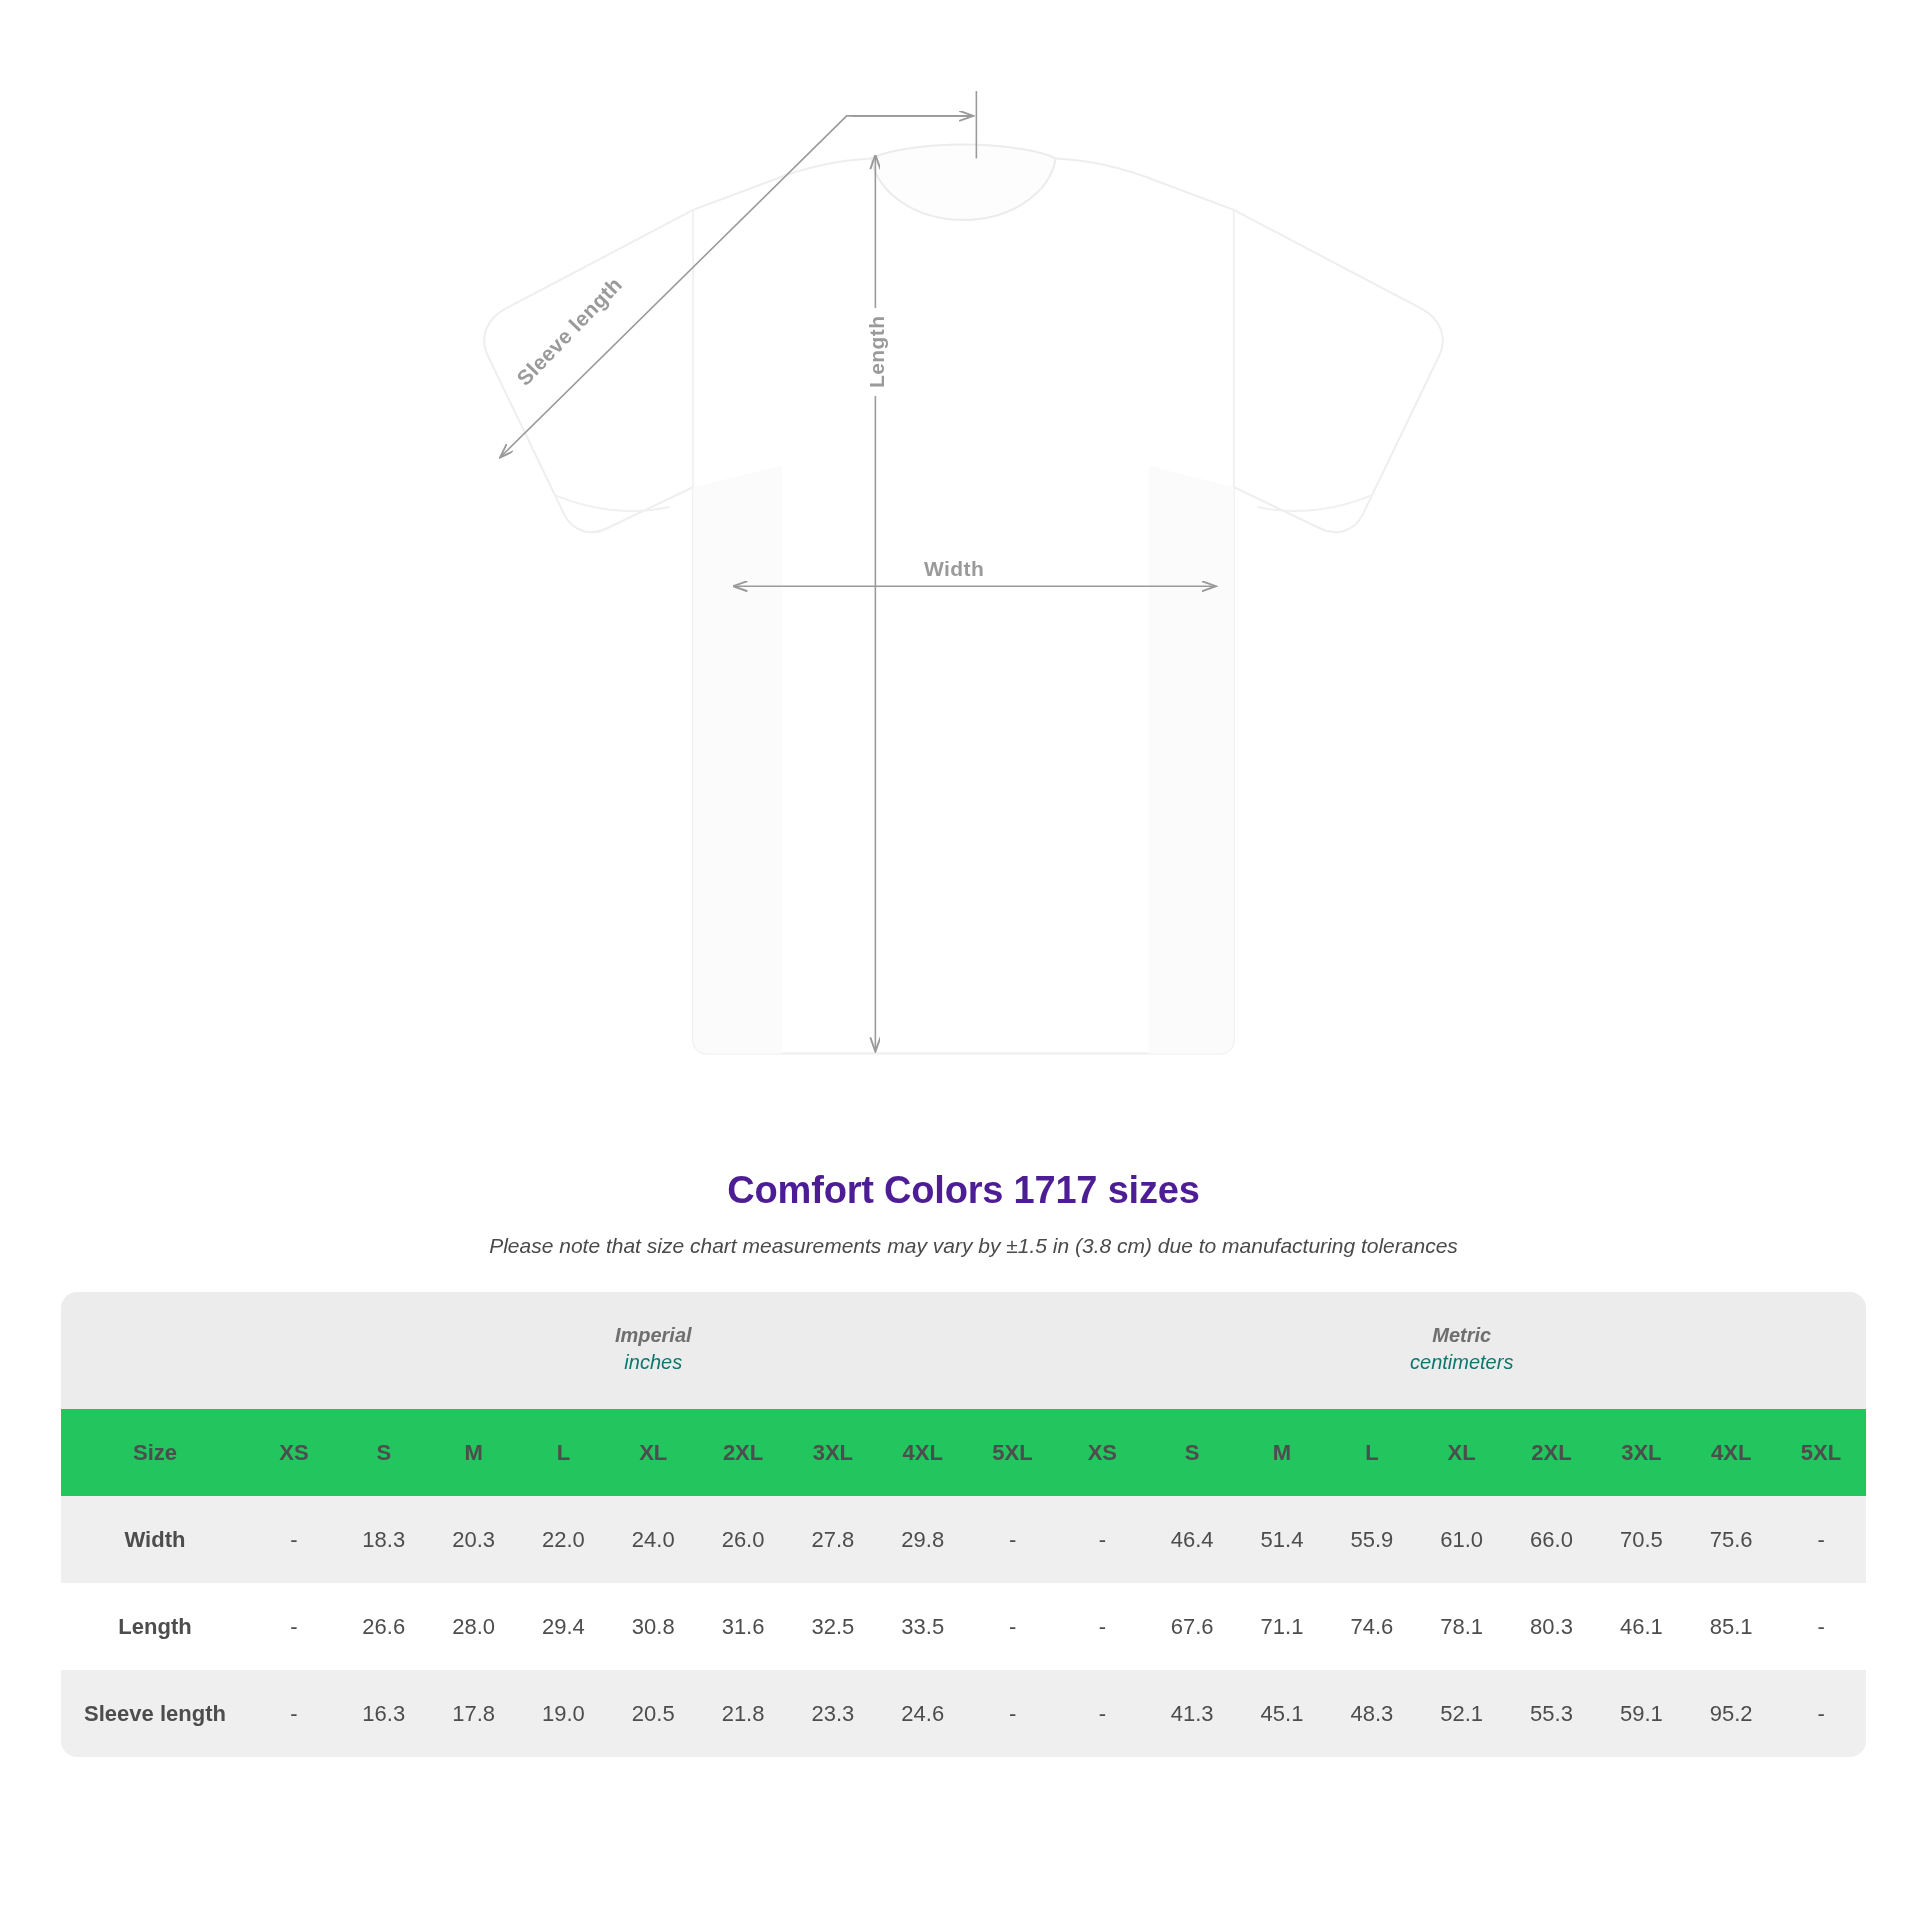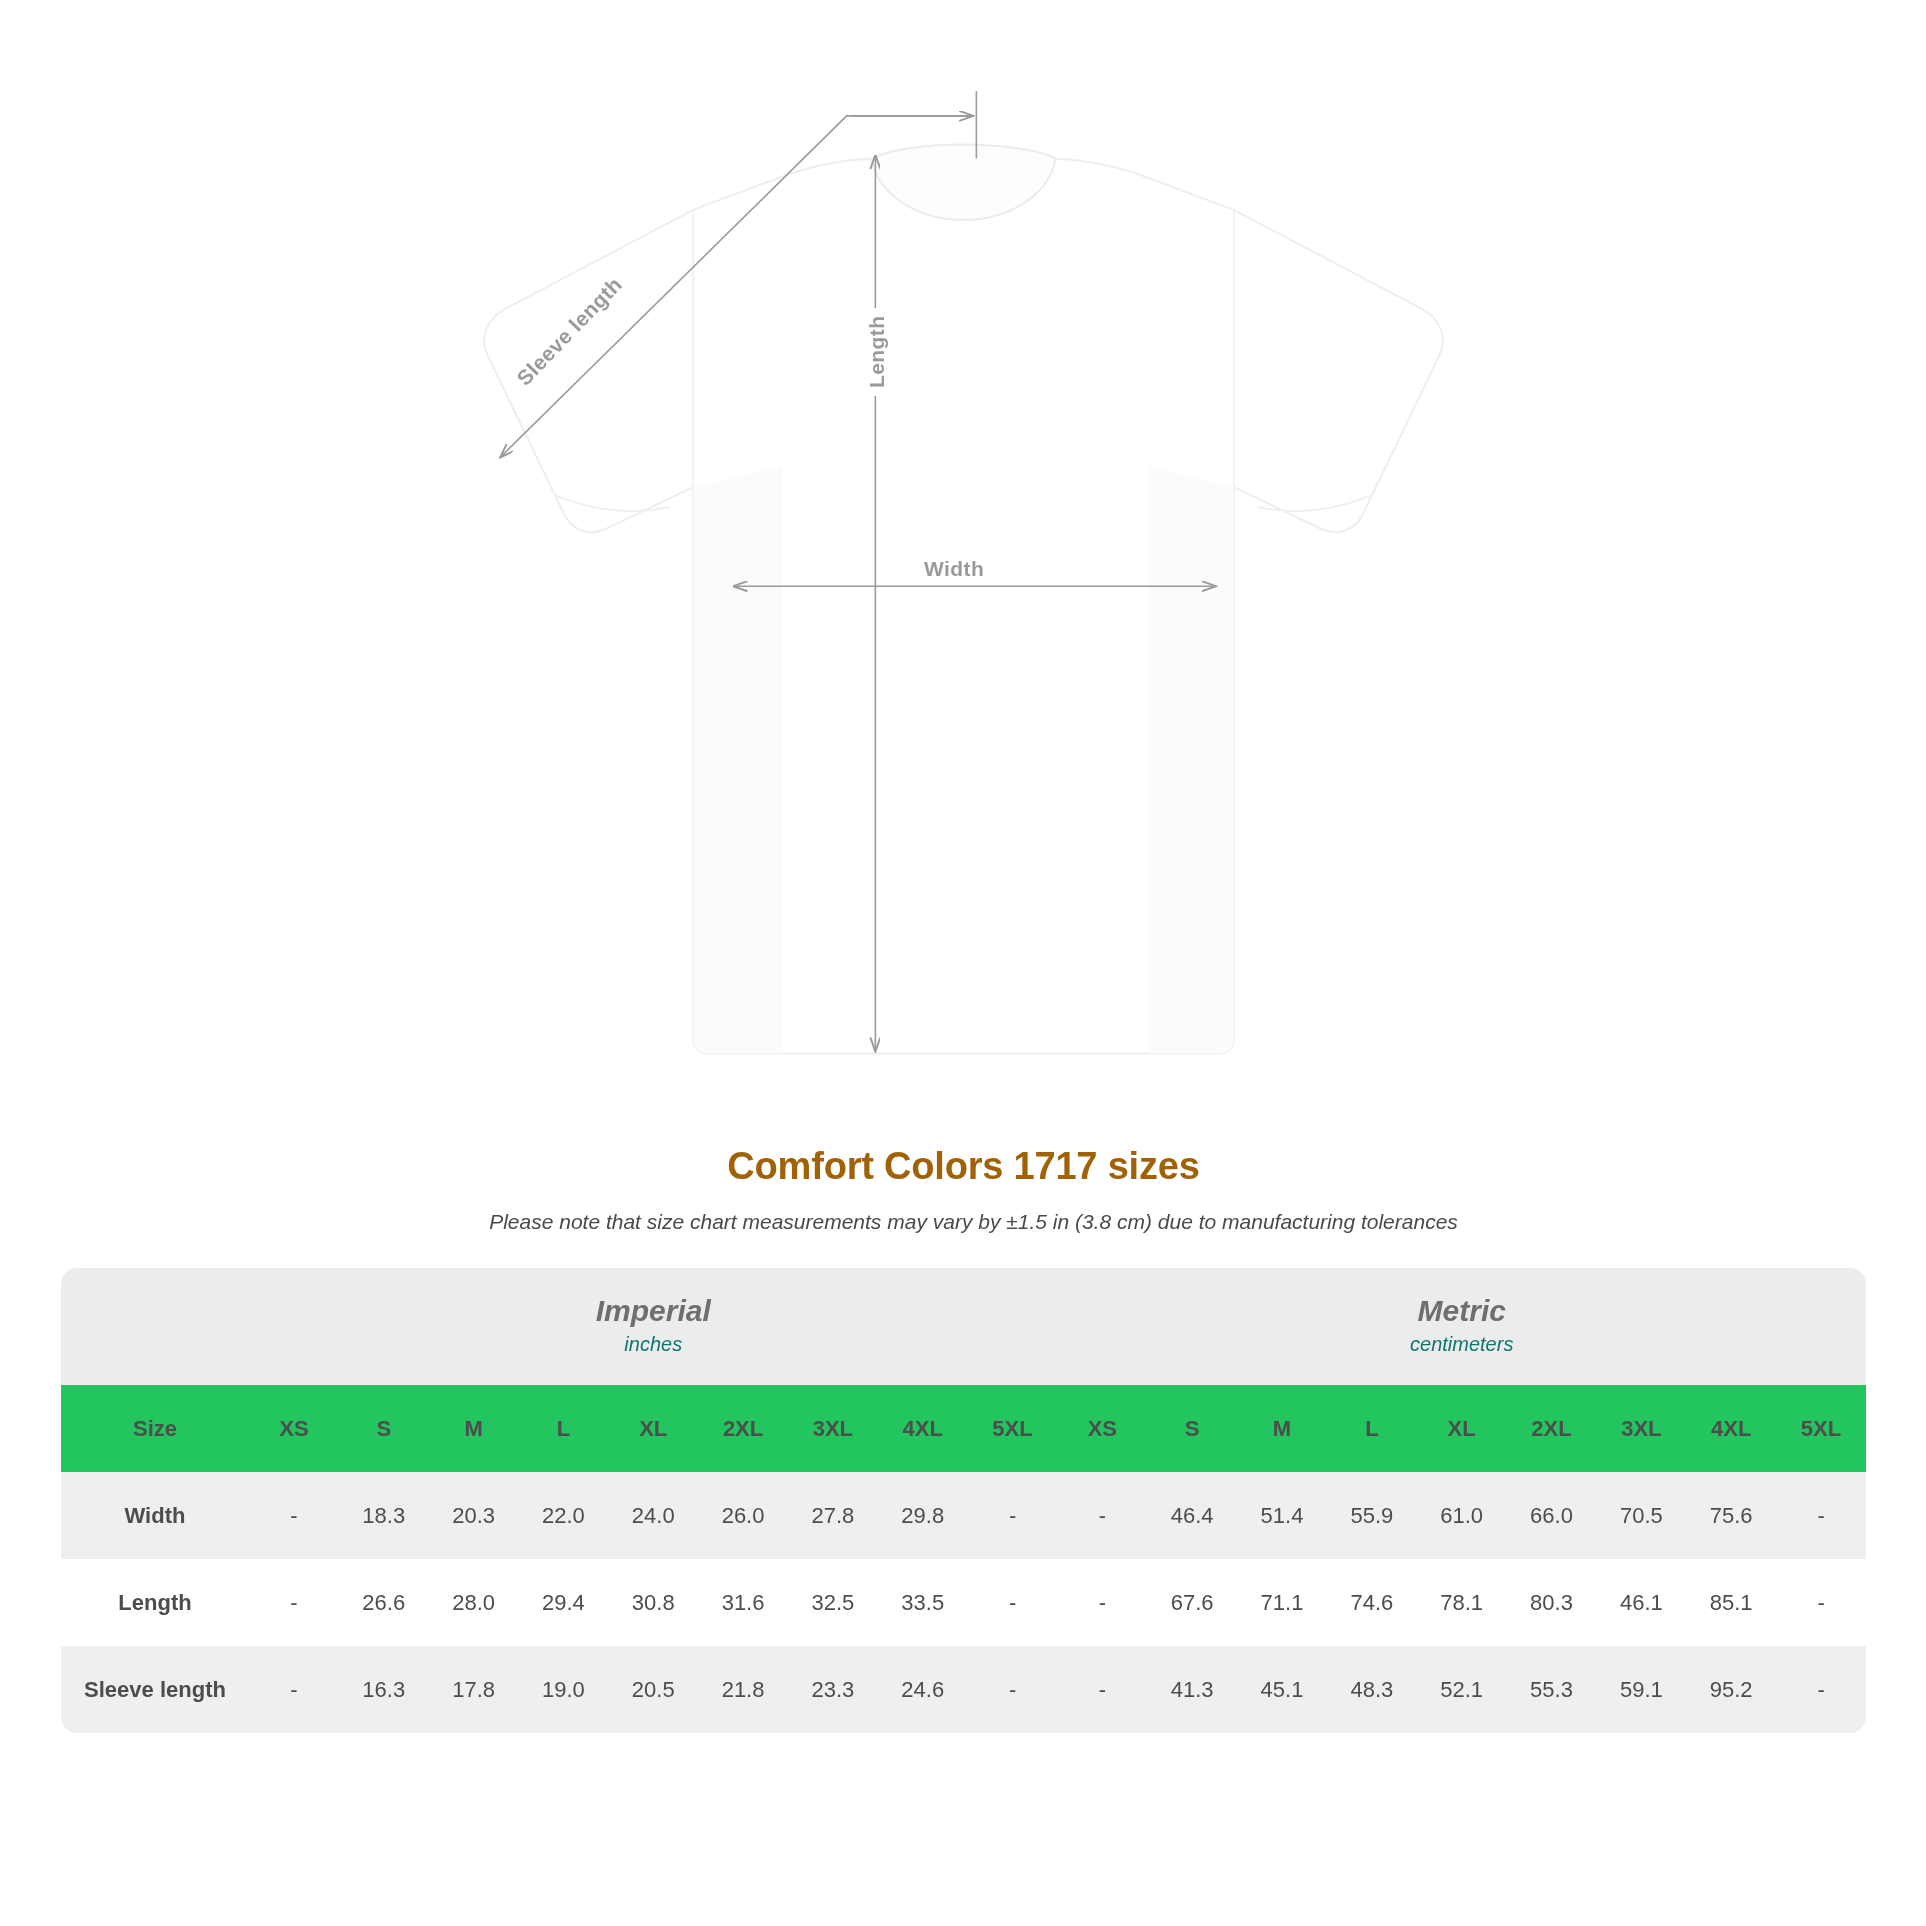--- a/index.html
+++ b/index.html
@@ -62,22 +62,22 @@
     transform-origin: left top;
     background: #ffffff;
     padding: 0 6px;
   }
 
   
   .chart-title {
     text-align: center;
     font-size: 38px;
     font-weight: bold;
-    color: #a16207;
-    margin-top: 36px;
+    color: #4c1d95;
+    margin-top: 60px;
     letter-spacing: -0.2px;
   }
   .chart-note {
     text-align: center;
     font-size: 21px;
     font-style: italic;
     color: #4a4a4a;
     margin-top: 22px;
     margin-left: 20px;
   }
@@ -100,21 +100,21 @@
     color: #4d4d4d;
     border: none;
   }
   
   .unit-row td {
     background: #ececec;
     height: 117px;
     padding: 0;
   }
   .unit-name {
-    font-size: 30px;
+    font-size: 20px;
     font-weight: bold;
     font-style: italic;
     color: #6f6f6f;
     line-height: 1.15;
   }
   .unit-sub {
     font-size: 20px;
     font-style: italic;
     color: #0f766e;
     line-height: 1.5;

